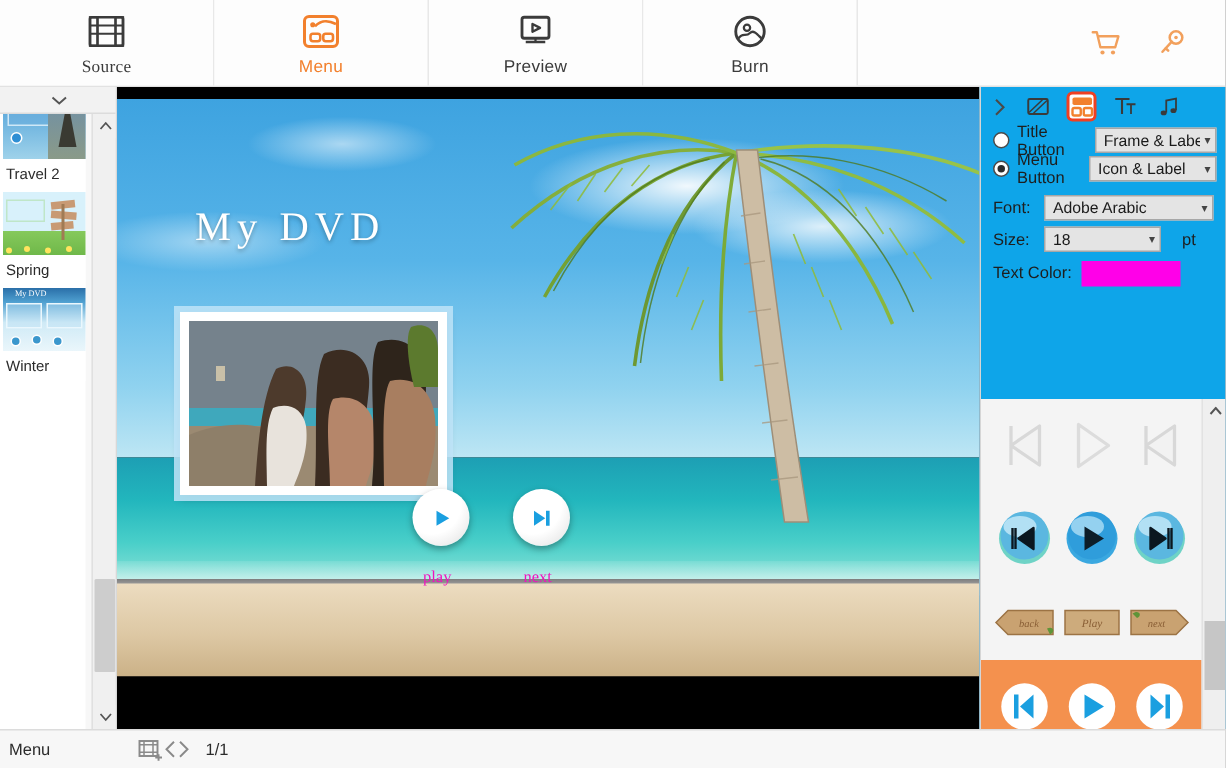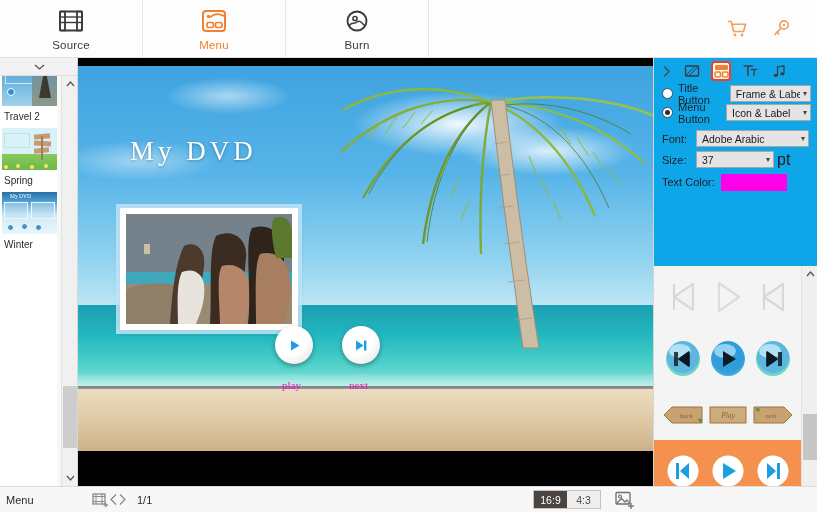--- a/index.html
+++ b/index.html
@@ -18,21 +18,21 @@
     background: #fdfdfd; border-bottom: 1px solid #e2e2e2;
     display: flex; align-items: stretch;
   }
   .navtab {
     width: 143px; height: 57px;
     display: flex; flex-direction: column; align-items: center; justify-content: center;
     gap: 3px; cursor: pointer;
     border-right: 1px solid #e8e8e8;
     background: #fdfdfd;
   }
-  .navtab:first-child { border-left: none; }
+  .navtab:first-child { border-left: none; font-family: Liberation Serif, serif; }
   .navtab .ic { height: 30px; display: flex; align-items: center; justify-content: center; }
   .navtab .lbl { font-size: 11.5px; color: #3b3b3b; letter-spacing: .2px; }
   .navtab.active .lbl { color: #f2802d; }
   #topnav-right {
     flex: 1; display: flex; align-items: center; justify-content: flex-end;
     gap: 22px; padding-right: 26px;
   }
   .topicon { cursor: pointer; display: flex; align-items: center; }
 
   
@@ -174,21 +174,21 @@
     font-size: 10.5px; color: #1a1a1a; cursor: pointer;
   }
   .sel-box .cv { flex: 1; white-space: nowrap; overflow: hidden; }
   .sel-box .ar { font-size: 8px; color: #444; padding-left: 3px; }
 
   #fs-block { padding: 6px 6px 0 8px; }
   .fs-line { display: flex; align-items: center; height: 21px; }
   .fs-line .k { width: 34px; font-size: 11px; }
   #font-sel { width: 113px; }
   #size-sel { width: 47px; }
-  .pt { font-size: 16px; margin-left: 3px; }
+  .pt { font-size: 11px; margin-left: 14px; }
   #swatch {
     width: 66px; height: 17px; background: #ff00e8; margin-left: 6px;
     cursor: pointer; border: none;
   }
 
   
   #gallery {
     position: absolute; left: 0; top: 208px; width: 148px; height: 247px;
     overflow: hidden; background: #f4f4f4;
   }
@@ -263,20 +263,31 @@
           <rect x="3" y="2" width="22" height="20" rx="3" fill="none" stroke="#f2802d" stroke-width="2"></rect>
           <circle cx="8.5" cy="7.5" r="1.7" fill="#f2802d"></circle>
           <path d="M10 8.5 C14 4.5 18 4 24 7" fill="none" stroke="#f2802d" stroke-width="1.7"></path>
           <rect x="7" y="13.5" width="6.5" height="5" rx="1.6" fill="none" stroke="#f2802d" stroke-width="1.7"></rect>
           <rect x="15.5" y="13.5" width="6.5" height="5" rx="1.6" fill="none" stroke="#f2802d" stroke-width="1.7"></rect>
         </svg>
       </span>
       <span class="lbl">Menu</span>
     </div>
 
+    <div class="navtab">
+      <span class="ic">
+        <svg width="26" height="24" viewBox="0 0 26 24">
+          <rect x="4" y="2.5" width="18" height="14" rx="1.5" fill="none" stroke="#3b3b3b" stroke-width="1.9"></rect>
+          <path d="M11 7 L16 9.6 L11 12.2 Z" fill="none" stroke="#3b3b3b" stroke-width="1.6" stroke-linejoin="round"></path>
+          <line x1="6.5" y1="19" x2="19.5" y2="19" stroke="#3b3b3b" stroke-width="1.8"></line>
+          <line x1="13" y1="16.5" x2="13" y2="19" stroke="#3b3b3b" stroke-width="1.5"></line>
+        </svg>
+      </span>
+      <span class="lbl">Preview</span>
+    </div>
 
     <div class="navtab">
       <span class="ic">
         <svg width="26" height="24" viewBox="0 0 26 24">
           <circle cx="13" cy="12" r="9.5" fill="none" stroke="#3b3b3b" stroke-width="1.9"></circle>
           <circle cx="11" cy="9.5" r="2.1" fill="none" stroke="#3b3b3b" stroke-width="1.5"></circle>
           <path d="M5 17 C8 12 10 16 13 13 C15.5 10.6 18 14 21 17" fill="none" stroke="#3b3b3b" stroke-width="1.6"></path>
         </svg>
       </span>
       <span class="lbl">Burn</span>
@@ -500,21 +511,21 @@
       <div class="fs-line">
         <span class="k">Font:</span>
         <span class="sel-box" id="font-sel" style="margin-left:0;">
           <span class="cv">Adobe Arabic</span>
           <span class="ar">▾</span>
         </span>
       </div>
       <div class="fs-line">
         <span class="k">Size:</span>
         <span class="sel-box" id="size-sel" style="margin-left:0;">
-          <span class="cv">37</span>
+          <span class="cv">18</span>
           <span class="ar">▾</span>
         </span>
         <span class="pt">pt</span>
       </div>
       <div class="fs-line" style="height:24px;">
         <span style="font-size:11px;">Text Color:</span>
         <span id="swatch"></span>
       </div>
     </div>
 
@@ -647,29 +658,14 @@
         </svg>
       </span>
       <span class="bt-ic">
         <svg width="9" height="13" viewBox="0 0 9 13">
           <path d="M2 1.5 L7 6.5 L2 11.5" fill="none" stroke="#8a8a8a" stroke-width="1.3"></path>
         </svg>
       </span>
       <span id="pagenum">1/1</span>
     </div>
 
-    <div id="bt-right">
-      <div id="ratio">
-        <span class="rb on">16:9</span>
-        <span class="rb">4:3</span>
-      </div>
-      <span class="bt-ic">
-        <svg width="20" height="18" viewBox="0 0 20 18">
-          <rect x="1" y="1.5" width="14" height="11.5" rx="1" fill="none" stroke="#6e6e6e" stroke-width="1.3"></rect>
-          <circle cx="5" cy="5.5" r="1.5" fill="none" stroke="#6e6e6e" stroke-width="1.1"></circle>
-          <path d="M2 12 L6.5 7.5 L10 11 L12 9 L14 12" fill="none" stroke="#6e6e6e" stroke-width="1.2" stroke-linejoin="round"></path>
-          <line x1="13" y1="15" x2="19" y2="15" stroke="#6e6e6e" stroke-width="1.3"></line>
-          <line x1="16" y1="12" x2="16" y2="18" stroke="#6e6e6e" stroke-width="1.3"></line>
-        </svg>
-      </span>
-    </div>
   </div>
 </div>
 
 </body></html>

